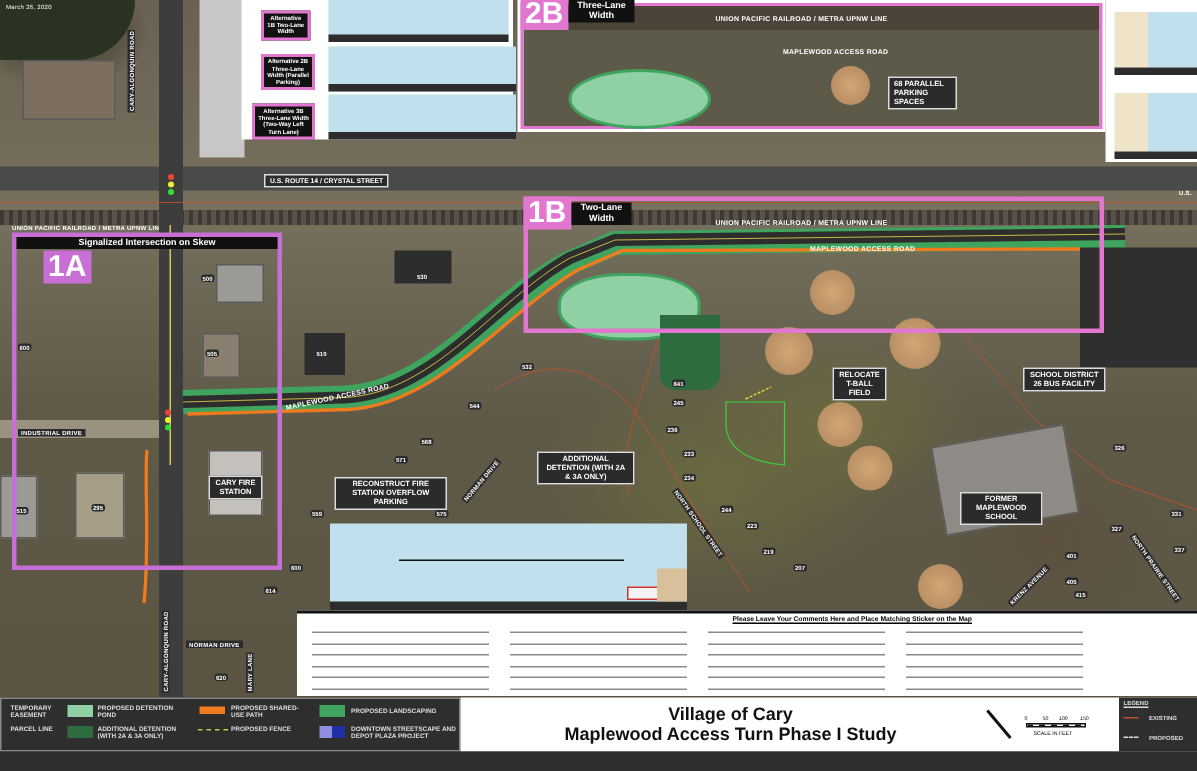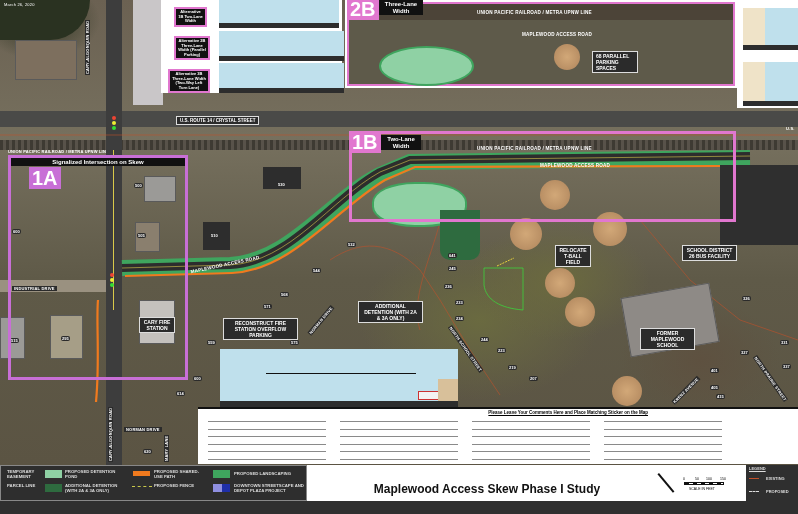--- a/index.html
+++ b/index.html
@@ -262,21 +262,22 @@
   <div class="abs" style="left:131px;top:20px;width:20px;border-top:1px dashed #c8c84a;"></div>
   <div class="lg-item" style="left:153px;top:17px;width:50px;">PROPOSED FENCE</div>
 
   <div class="sw" style="left:212px;top:4px;background:#3fa55e;"></div>
   <div class="lg-item" style="left:233px;top:5px;width:72px;">PROPOSED LANDSCAPING</div>
   <div class="sw" style="left:212px;top:18px;background:linear-gradient(90deg,#8f8fe0 50%,#1f2fa8 50%);"></div>
   <div class="lg-item" style="left:233px;top:17px;width:72px;">DOWNTOWN STREETSCAPE AND DEPOT PLAZA PROJECT</div>
 </div>
 
 <div class="abs" id="titlebar">
-  <div class="abs" style="left:40px;top:17px;width:280px;text-align:center;font-size:12px;font-weight:bold;color:#111;">Maplewood Access Skew Phase I Study</div>
+  <div class="abs" style="left:60px;top:4px;width:240px;text-align:center;font-size:12px;font-weight:bold;color:#111;">Village of Cary</div>
+  <div class="abs" style="left:40px;top:17px;width:280px;text-align:center;font-size:12px;font-weight:bold;color:#111;">Maplewood Access Turn Phase I Study</div>
 
   <div class="abs" style="left:358px;top:6px;width:1.5px;height:24px;background:#111;transform:rotate(-40deg);"></div>
 
   <div class="abs" style="left:376px;top:12px;width:45px;height:15px;">
     <div class="abs" style="left:0;top:0;font-size:3.5px;">0</div>
     <div class="abs" style="left:12px;top:0;font-size:3.5px;">50</div>
     <div class="abs" style="left:23px;top:0;font-size:3.5px;">100</div>
     <div class="abs" style="left:37px;top:0;font-size:3.5px;">150</div>
     <div class="abs" style="left:1px;top:5px;width:40px;height:3px;background:repeating-linear-gradient(90deg,#111 0 4px,#fff 4px 8px);border:0.5px solid #111;"></div>
     <div class="abs" style="left:6px;top:10px;font-size:3.5px;">SCALE IN FEET</div>

